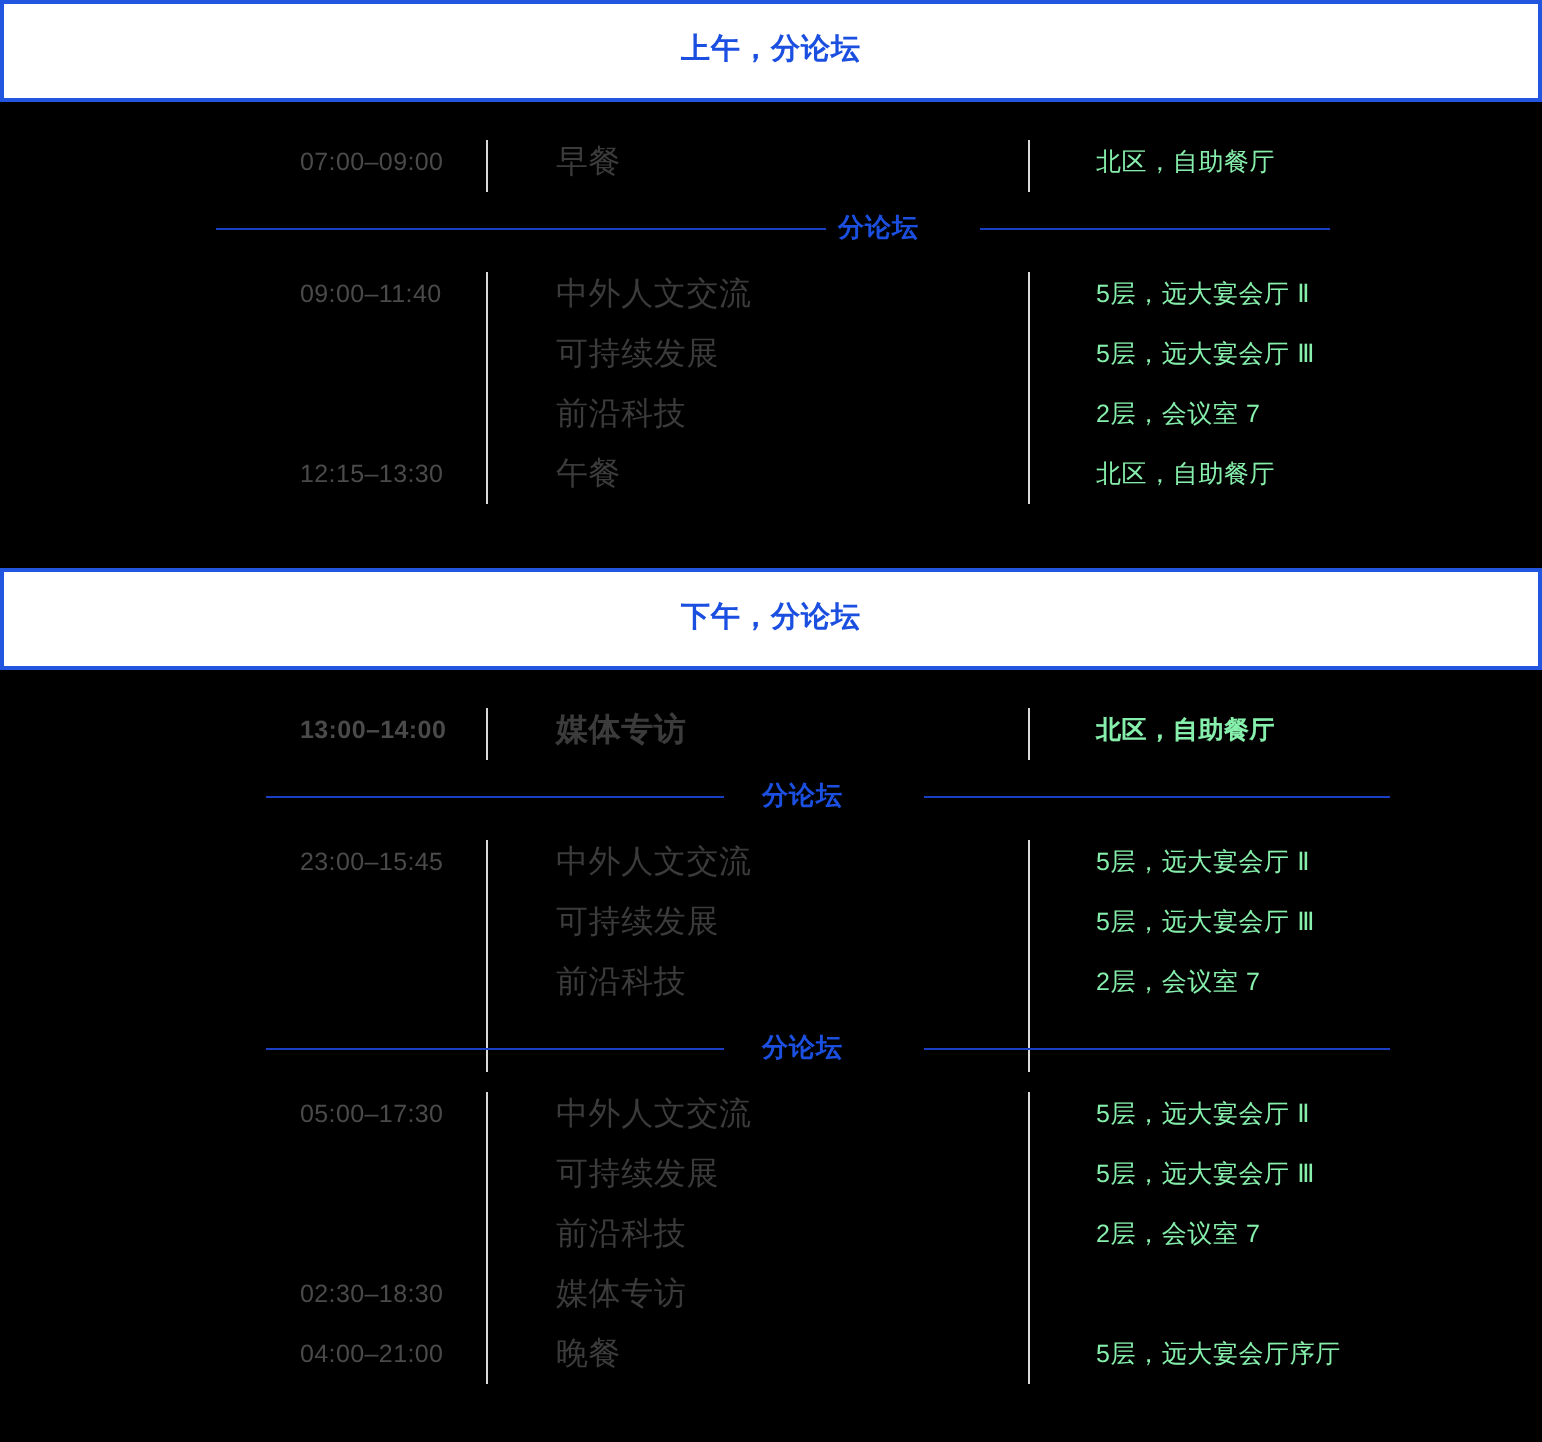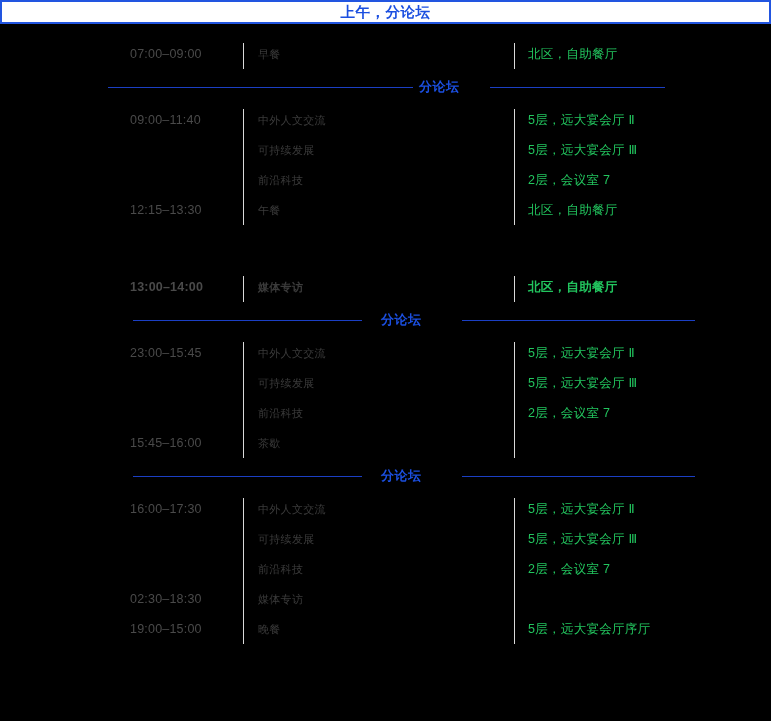--- a/index.html
+++ b/index.html
@@ -15,21 +15,21 @@
     font-family: "Liberation Sans", "DejaVu Sans", sans-serif;
     color: #3b3b3b;
   }
 
   .page { position: relative; width: 771px; height: 721px; }
 
   
   .section-header {
     box-sizing: border-box;
     width: 771px;
-    height: 24px;
+    height: 51px;
     background: #ffffff;
     border: 2px solid #2255e0;
     display: flex;
     align-items: center;
     justify-content: center;
   }
   .section-header-title {
     color: #1b4fe0;
     font-size: 14.5px;
     font-weight: bold;
@@ -40,43 +40,44 @@
   
   .block { position: relative; width: 771px; }
 
   
   .rows { position: relative; }
   .row {
     position: relative;
     height: 30px;
     display: flex;
     align-items: center;
+    margin-left: 20px;
   }
   .cell-time {
     position: absolute;
     left: 130px;
     width: 100px;
     font-size: 12.5px;
     color: #4a4a4a;
     white-space: nowrap;
     letter-spacing: 0.2px;
   }
   .cell-title {
     position: absolute;
     left: 258px;
-    font-size: 11px;
+    font-size: 16px;
     color: #3b3b3b;
     white-space: nowrap;
     letter-spacing: 0.3px;
   }
   .cell-venue {
     position: absolute;
     left: 528px;
     font-size: 12.5px;
-    color: #22c55e;
+    color: #86efac;
     white-space: nowrap;
     letter-spacing: 0.3px;
     text-align: center;
   }
 
   
   .vrule {
     position: absolute;
     width: 1px;
     background: #d9d9d9;
@@ -161,20 +162,23 @@
       <div class="row">
         <span class="cell-time">12:15–13:30</span>
         <span class="cell-title">午餐</span>
         <span class="cell-venue">北区，自助餐厅</span>
       </div>
     </div>
 
     <div class="spacer" style="height:32px;"></div>
   </div>
 
+  <div class="section-header">
+    <span class="section-header-title">下午，分论坛</span>
+  </div>
 
   <div class="block">
 
     <div class="rows" style="padding-top:15px;font-weight:bold;">
       <div class="vrule left" style="top:19px; height:26px;"></div>
       <div class="vrule right" style="top:19px; height:26px;"></div>
 
       <div class="row">
         <span class="cell-time">13:00–14:00</span>
         <span class="cell-title">媒体专访</span>
@@ -200,58 +204,53 @@
       <div class="row">
         <span class="cell-time"></span>
         <span class="cell-title">可持续发展</span>
         <span class="cell-venue">5层，远大宴会厅  Ⅲ</span>
       </div>
       <div class="row">
         <span class="cell-time"></span>
         <span class="cell-title">前沿科技</span>
         <span class="cell-venue">2层，会议室 7</span>
       </div>
-      <div class="row">
-        <span class="cell-time">15:45–16:00</span>
-        <span class="cell-title">茶歇</span>
-        <span class="cell-venue"></span>
-      </div>
     </div>
 
     <div class="divider" style="height:36px;">
       <span class="dline" style="left:133px; width:229px;"></span>
       <span class="dlabel" style="left:381px;">分论坛</span>
       <span class="dline" style="left:462px; width:233px;"></span>
     </div>
 
     <div class="rows">
       <div class="vrule left" style="top:4px; height:146px;"></div>
       <div class="vrule right" style="top:4px; height:146px;"></div>
 
       <div class="row">
-        <span class="cell-time">16:00–17:30</span>
+        <span class="cell-time">05:00–17:30</span>
         <span class="cell-title">中外人文交流</span>
         <span class="cell-venue">5层，远大宴会厅  Ⅱ</span>
       </div>
       <div class="row">
         <span class="cell-time"></span>
         <span class="cell-title">可持续发展</span>
         <span class="cell-venue">5层，远大宴会厅  Ⅲ</span>
       </div>
       <div class="row">
         <span class="cell-time"></span>
         <span class="cell-title">前沿科技</span>
         <span class="cell-venue">2层，会议室 7</span>
       </div>
       <div class="row">
         <span class="cell-time">02:30–18:30</span>
         <span class="cell-title">媒体专访</span>
         <span class="cell-venue"></span>
       </div>
       <div class="row">
-        <span class="cell-time">19:00–15:00</span>
+        <span class="cell-time">04:00–21:00</span>
         <span class="cell-title">晚餐</span>
         <span class="cell-venue">5层，远大宴会厅序厅</span>
       </div>
     </div>
 
   </div>
 </div>
 
 </body></html>

